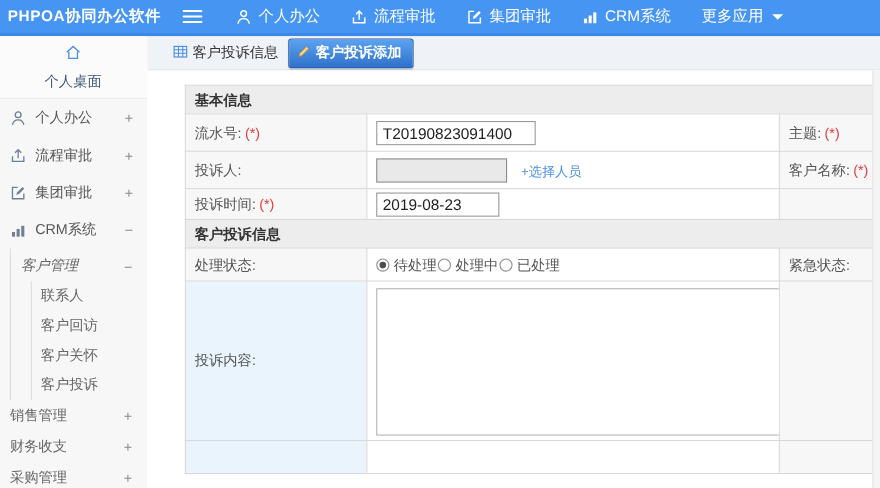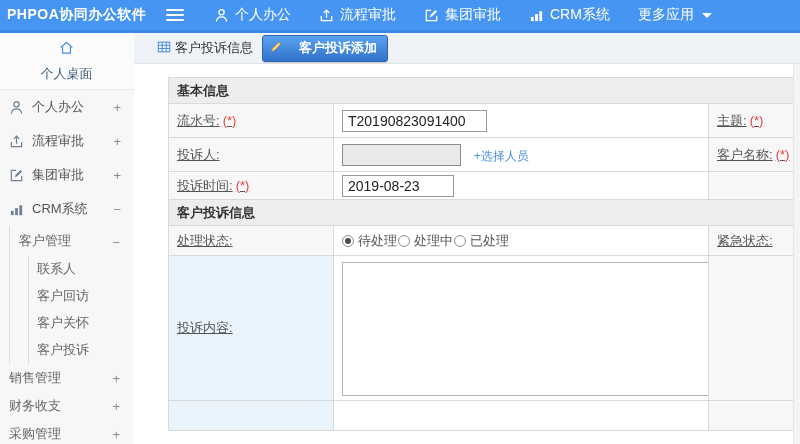--- a/index.html
+++ b/index.html
@@ -16,37 +16,37 @@
   .caret-down { width:0; height:0; border-left:5px solid transparent; border-right:5px solid transparent; border-top:5px solid #fff; margin-left:2px; }
   .accent { height:3px; background:#3c88e8; }
 
   
   .sidebar { position:absolute; top:33px; left:0; width:134px; height:411px; background:#f7f7f8; font-size:13px; color:#555; overflow:hidden; }
   .desktop-row { display:flex; align-items:center; gap:7px; padding:7px 10px 6px 9px; color:#3f5b79; background:#fbfbfc; border-bottom:1px solid #ebebeb; cursor:pointer;flex-direction:column; }
   .menu-item { display:flex; align-items:center; padding:8px 13px 8px 9px; cursor:pointer; }
   .menu-item .mi-icon { width:16px; height:15px; margin-right:7px; color:#6f8096; flex:none; }
   .menu-item .tgl, .group-row .tgl, .lower-item .tgl { margin-left:auto; color:#8a8a8a; font-size:13px; }
   .crm-sub { margin-left:9px; border-left:1px solid #dcdcdc; }
-  .group-row { display:flex; align-items:flex-end; padding:6px 14px 6px 9px; color:#666; cursor:pointer; }
+  .group-row { display:flex; align-items:flex-end; padding:6px 14px 6px 9px; color:#666; cursor:pointer;font-style:italic; }
   .children { margin-left:18px; border-left:1px solid #dcdcdc; }
   .child { padding:4px 0 5px 8px; color:#666; cursor:pointer; }
   .lower-item { display:flex; align-items:center; padding:5px 14px 5px 9px; color:#666; cursor:pointer; }
 
   
   .tabbar { margin-left:134px; height:31px; background:#eff2f6; border-bottom:1px solid #dfe4e9; display:flex; align-items:center; padding-left:23px; gap:9px; }
   .tab-plain { display:flex; align-items:center; gap:4px; font-size:13px; color:#333; cursor:pointer; }
-  .tab-btn { display:flex; align-items:center; gap:16px; font-size:13px; font-weight:bold; color:#fff; background:linear-gradient(#5ba2f0,#3072cb); border:1px solid #2a63b4; border-radius:3px; padding:3px 10px 4px 7px; cursor:pointer; box-shadow:0 1px 1px rgba(0,0,0,0.15); }
+  .tab-btn { display:flex; align-items:center; gap:4px; font-size:13px; font-weight:bold; color:#fff; background:linear-gradient(#5ba2f0,#3072cb); border:1px solid #2a63b4; border-radius:3px; padding:3px 10px 4px 7px; cursor:pointer; box-shadow:0 1px 1px rgba(0,0,0,0.15); }
   .content { margin-left:134px; position:relative; height:380px; background:#fff; overflow:hidden; }
   .vscroll { position:absolute; right:0; top:0; width:7px; height:380px; background:#f4f4f4; border-left:1px solid #e6e6e6; }
 
   
   table.form { border-collapse:collapse; table-layout:fixed; width:625px; margin:13px 0 0 34px; font-size:13px; color:#555; }
   table.form td { border:1px solid #d9d9d9; padding:0 8px; overflow:hidden; white-space:nowrap; vertical-align:middle; }
   tr.sec td { background:#ededee; font-weight:bold; color:#333; height:26px; }
-  td.lbl { background:#f7f7f7;text-decoration:underline; }
+  td.lbl { background:#f7f7f7; }
   td.lbl.hl { background:#e9f4fc; }
   .req { color:#e34040; margin-left:3px; }
   .h34 td { height:34px; } .h28 td { height:28px; } .h33 td { height:33px; } .h30 td { height:30px;margin-top:28px; }
   .h145 td { height:145px; vertical-align:top; }
   .h145 td.lbl { vertical-align:middle; }
   .hcut td { height:30px; }
 
   .txt { height:22px; border:1px solid #999; padding:1px 5px; font-size:14px; color:#222; font-family:inherit; background:#fff; }
   .txt.serial { width:145px; }
   .txt.date { width:112px; }

